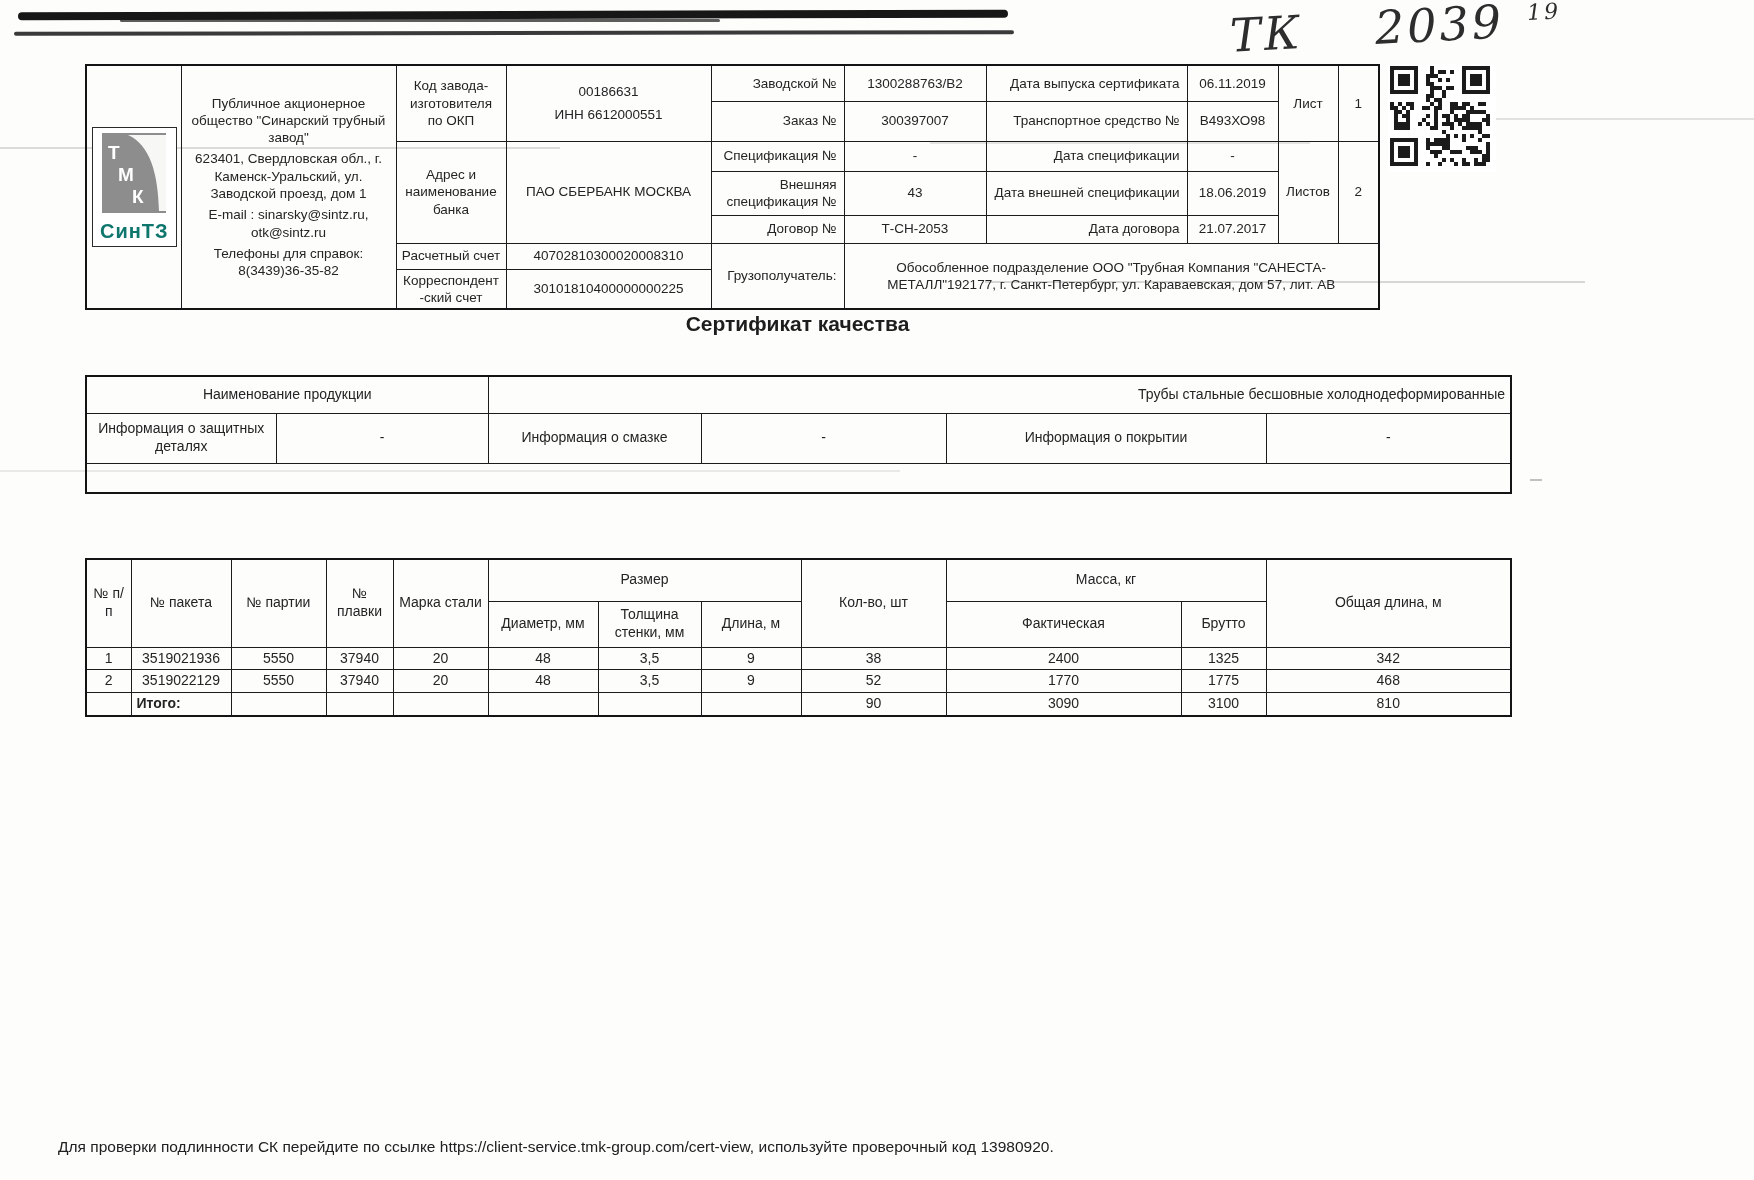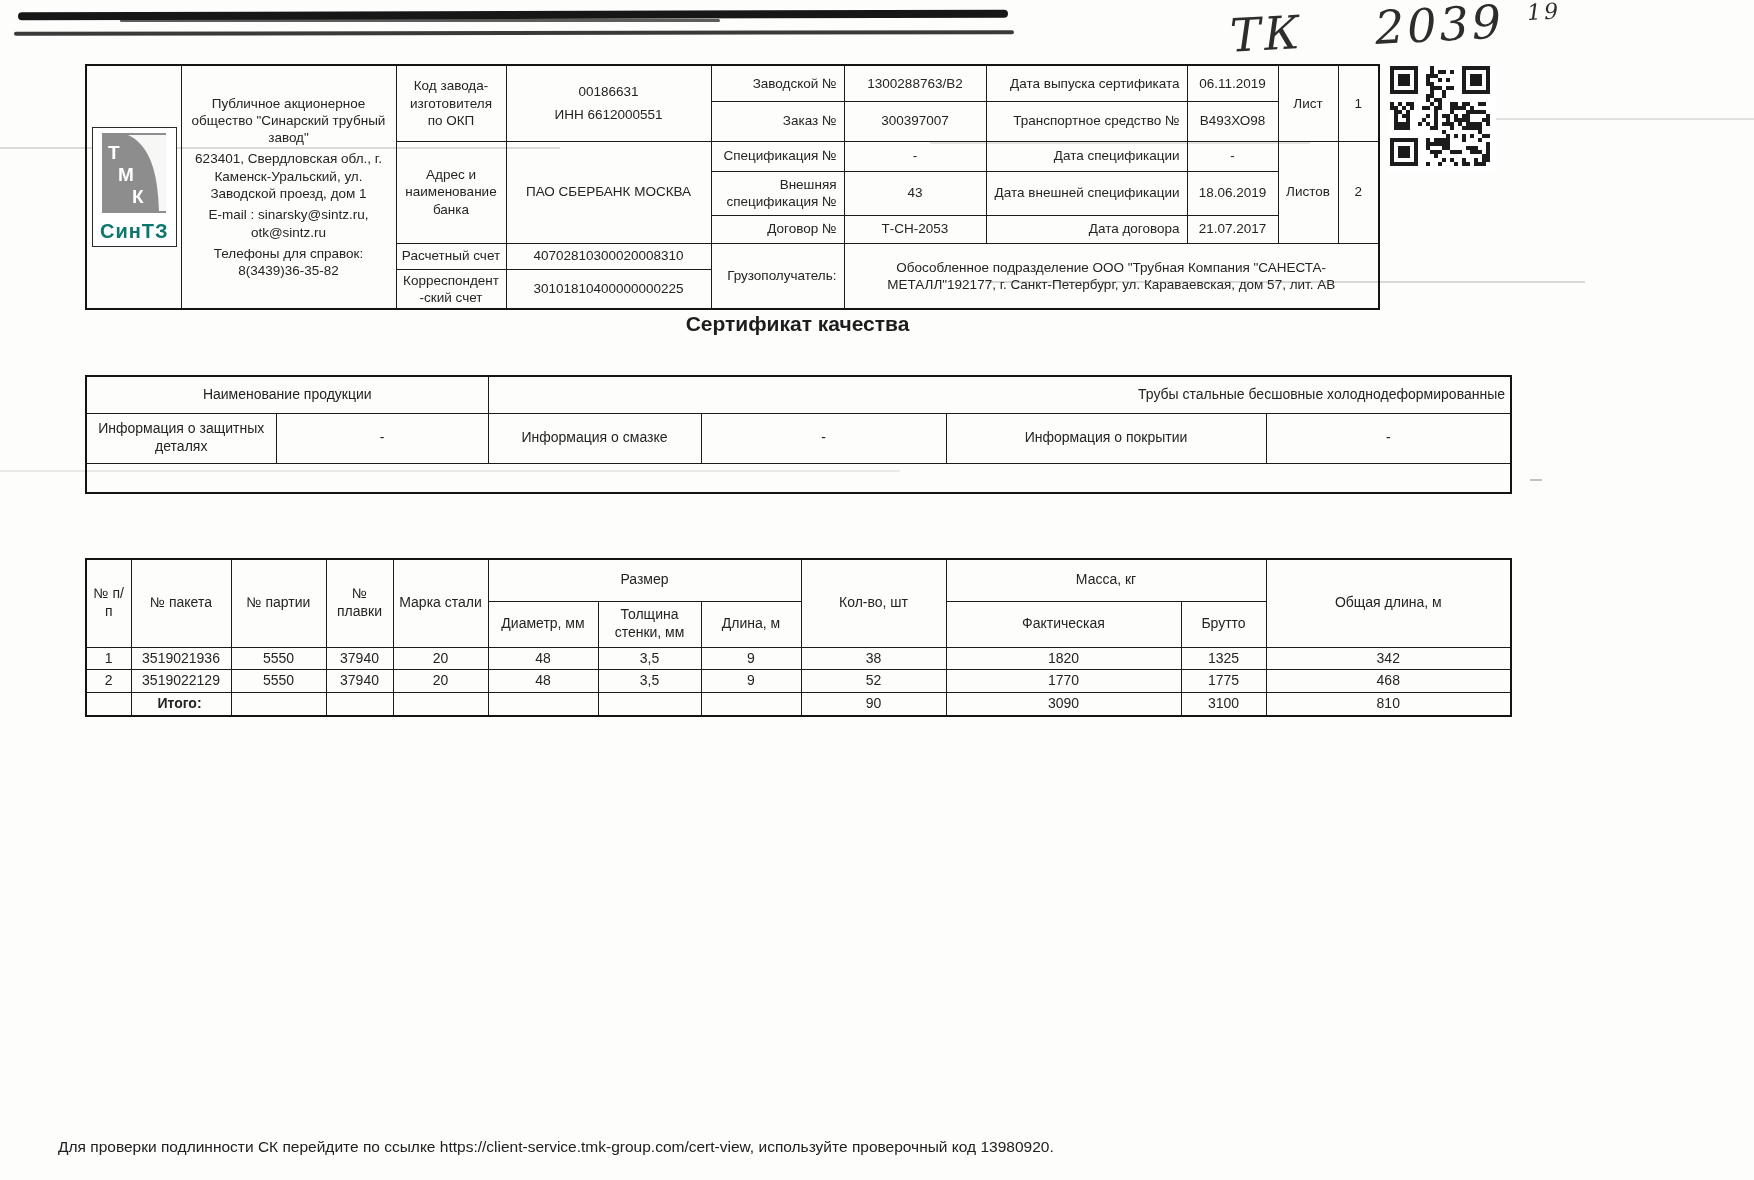--- a/index.html
+++ b/index.html
@@ -50,21 +50,21 @@
   .info{position:absolute;left:85px;top:375px;width:1425px;border:2px solid #141414;}
   .info td{font-size:14px;margin-left:6px;}
   .info tr.ir1{height:37px;} .info tr.ir2{height:55px;} .info tr.ir3{height:50px;} .info tr.ir4{height:30px;}
   .info .lft{text-align:right;padding-left:11px;}
 
   
   .data{position:absolute;left:85px;top:558px;width:1425px;border:2px solid #141414;}
   .data td{font-size:14px;}
   .data tr.h1{height:42px;} .data tr.h2{height:46px;}
   .data tr.dr{height:22px;}
-  .data .tot-label{text-align:center;padding-right:8px;font-weight:bold;}
+  .data .tot-label{text-align:left;padding-right:8px;font-weight:bold;}
 
   
   .footer{position:absolute;left:58px;top:1138px;font-size:15.5px;color:#202020;}
 </style>
 </head>
 <body>
 
 <div class="page">
 
   <div class="smudge s1"></div>
@@ -419,21 +419,21 @@
     <tr class="dr">
       <td>1</td>
       <td>3519021936</td>
       <td>5550</td>
       <td>37940</td>
       <td>20</td>
       <td>48</td>
       <td>3,5</td>
       <td>9</td>
       <td>38</td>
-      <td>1820</td>
+      <td>2400</td>
       <td>1325</td>
       <td>342</td>
     </tr>
     <tr class="dr">
       <td>2</td>
       <td>3519022129</td>
       <td>5550</td>
       <td>37940</td>
       <td>20</td>
       <td>48</td>

